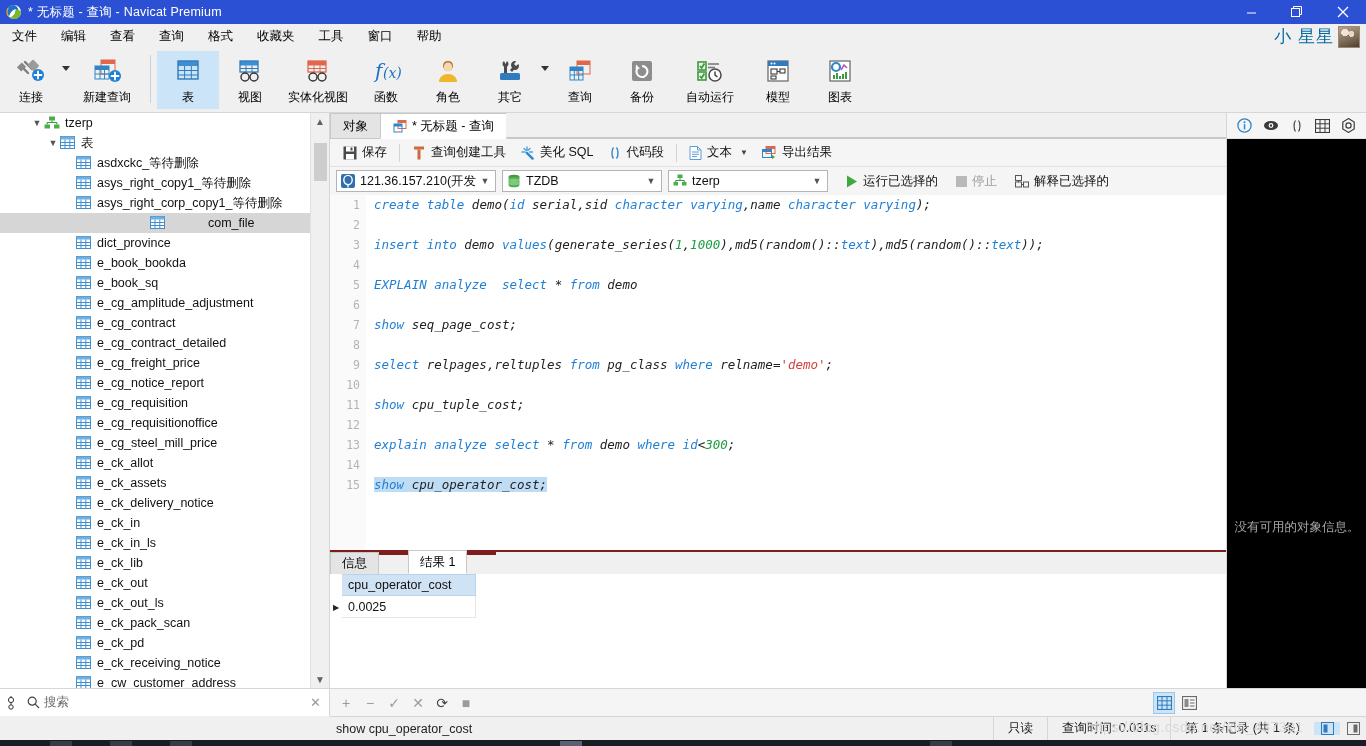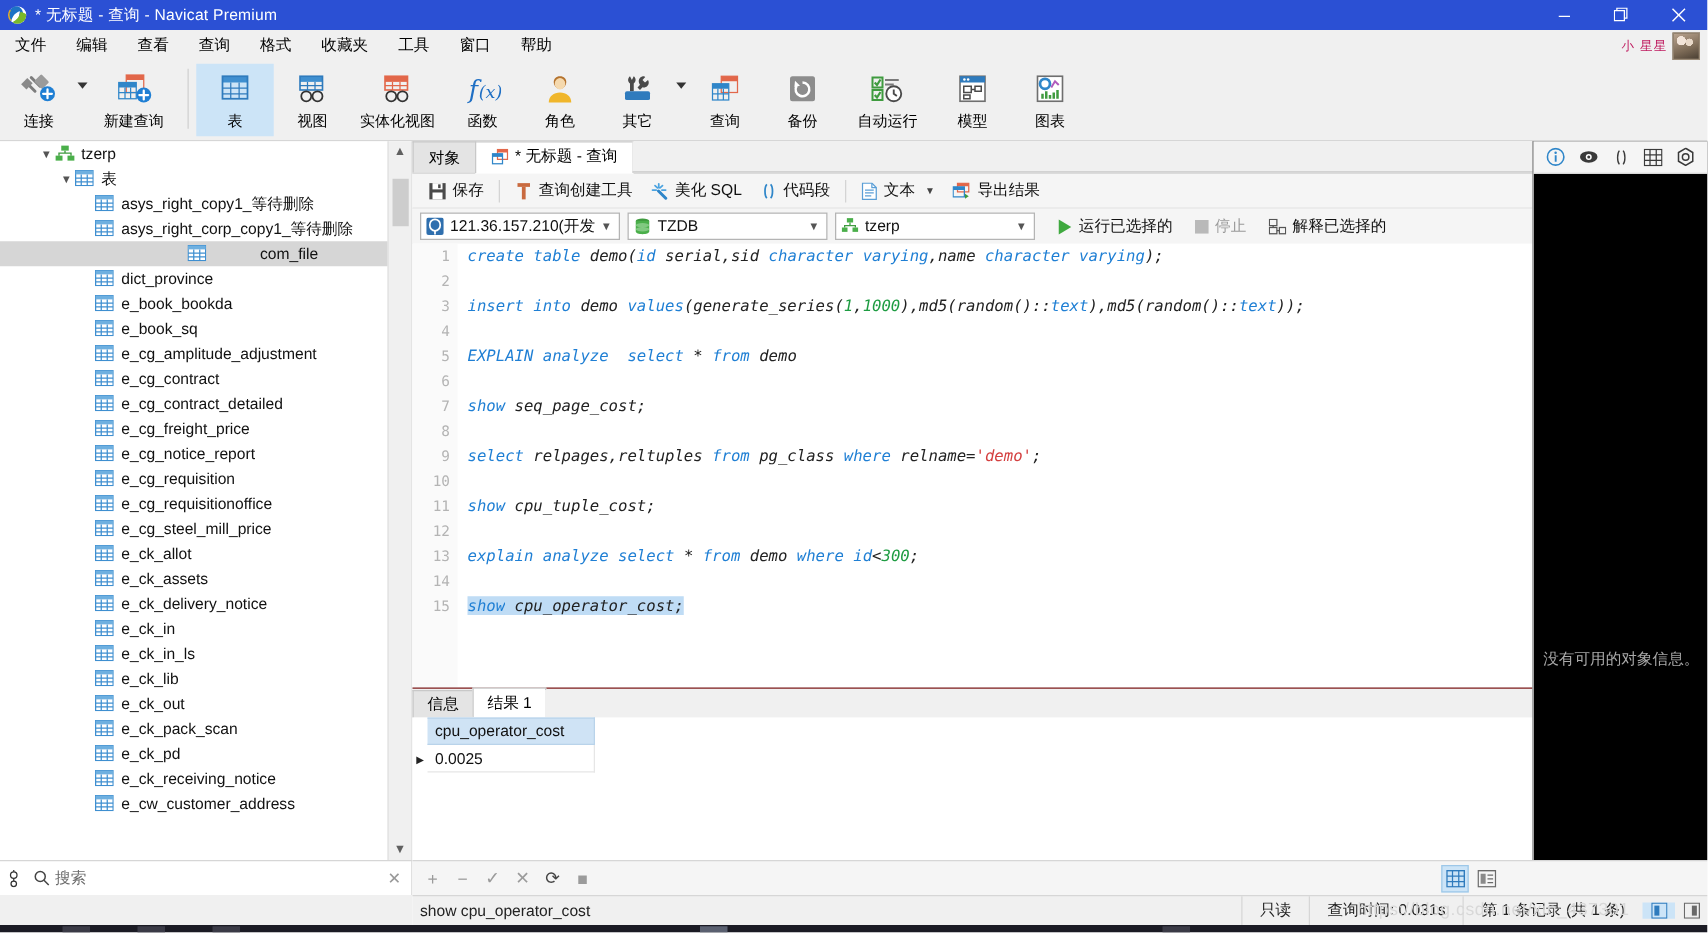--- a/index.html
+++ b/index.html
@@ -27,21 +27,21 @@
     color:#fff; font-size:13px; line-height:1;
   }
 
   
   .menubar {
     position:absolute; top:24px; left:0; width:1366px; height:25px;
     background:#f0f0f0; display:flex; align-items:center;
   }
   .menuitem { padding:0 12px; font-size:12.5px; color:#000; height:25px; line-height:25px; white-space:nowrap; }
   .user-area { position:absolute; right:6px; top:24px; height:25px; display:flex; align-items:center; gap:4px; }
-  .user-name { font-size:10px; color:#be185d; letter-spacing:1px; }
+  .user-name { font-size:17px; color:#0369a1; letter-spacing:1px; }
   .avatar {
     width:22px; height:22px; background:#6b5a4a;
     background-image:
       radial-gradient(circle at 30% 28%, #f2e4d8 0 18%, transparent 19%),
       radial-gradient(circle at 62% 34%, #e8d8c8 0 16%, transparent 17%),
       linear-gradient(160deg,#b9a38e 0%, #7c6a56 60%, #4a3f33 100%);
     border:1px solid #9a8a76;
   }
 
   
@@ -76,21 +76,21 @@
 
   
   .searchbar { position:absolute; left:0; top:688px; width:330px; height:28px; background:#fff; border-top:1px solid #d6d6d6; border-right:1px solid #d6d6d6; display:flex; align-items:center; }
   .sb-ico { width:22px; display:flex; align-items:center; justify-content:center; color:#333; }
   .sb-text { color:#6b6b6b; font-size:12.5px; }
   .sb-x { margin-left:auto; margin-right:8px; color:#999; font-size:13px; }
 
   
   .content { position:absolute; left:330px; top:113px; width:896px; height:575px; background:#ffffff; }
 
-  .tabstrip { position:absolute; top:0; left:0; width:896px; height:26px; background:#f0f0f0; border-bottom:1px solid #c8c8c8; display:flex; align-items:center; }
+  .tabstrip { position:absolute; top:0; left:0; width:896px; height:26px; background:#f0f0f0; border-bottom:1px solid #c8c8c8; display:flex; align-items:flex-start; }
   .tab { height:25px; padding:0 12px; display:flex; align-items:center; gap:5px; font-size:12.5px; color:#000; background:#e4e4e4; border:1px solid #c8c8c8; border-bottom:none; margin-right:-1px; }
   .tab.active { background:#ffffff; height:26px; border-bottom:1px solid #fff; }
   .tab.filler { flex:1 1 auto; background:#f0f0f0; border:none; border-bottom:1px solid #c8c8c8; }
 
   .qtoolbar { position:absolute; top:26px; left:0; width:896px; height:28px; background:#f5f5f5; border-bottom:1px solid #e2e2e2; display:flex; align-items:center; padding-left:6px; }
   .qbtn { display:flex; align-items:center; gap:5px; padding:3px 7px; font-size:12.5px; color:#111; white-space:nowrap; }
   .qsep { width:1px; height:18px; background:#d4d4d4; margin:0 5px; }
 
   .connbar { position:absolute; top:54px; left:0; width:896px; height:28px; background:#f5f5f5; display:flex; align-items:center; padding-left:6px; gap:6px; }
   .combo { height:22px; border:1px solid #b4b4b4; background:#fff; display:flex; align-items:center; padding:0 2px 0 4px; font-size:12.5px; color:#111; }
@@ -108,21 +108,21 @@
   .gutter .ln { height:20px; line-height:20px; text-align:right; padding-right:6px; font-family:"DejaVu Sans Mono","Liberation Mono",monospace; font-size:11.5px; color:#b4b4b4; }
   .code { position:absolute; left:44px; top:0; right:14px; height:355px; font-family:"DejaVu Sans Mono","Liberation Mono",monospace; font-size:12.5px; }
   .code .cl { height:20px; line-height:20px; white-space:pre; color:#222;font-style:italic; }
   .kw { color:#1f7fd4; }
   .num { color:#1e9c42; }
   .str { color:#d43f3f; }
   .hl { background:#bfdcf5; }
   .edscroll { position:absolute; right:0; top:0; width:14px; height:355px; background:#ffffff; }
 
   
-  .rtabs { position:absolute; top:437px; left:0; width:896px; height:24px; background:#f0f0f0; border-top:1px solid #7f1d1d; display:flex; align-items:flex-end; }
+  .rtabs { position:absolute; top:437px; left:0; width:896px; height:24px; background:#f0f0f0; border-top:5px solid #7f1d1d; display:flex; align-items:flex-end;gap:30px; }
   .rtab { height:22px; padding:0 11px; display:flex; align-items:center; font-size:12.5px; background:#e4e4e4; border:1px solid #c8c8c8; border-bottom:none; margin-right:-1px; }
   .rtab.active { background:#ffffff; height:24px; border-bottom:1px solid #fff; }
   .rtab.filler { flex:1 1 auto; background:#f0f0f0; border:none; }
 
   .grid { position:absolute; top:461px; left:0; width:896px; height:227px; background:#ffffff; }
   .grid-rowmark { width:12px; flex:0 0 auto; display:flex; align-items:center; justify-content:center; color:#222; font-size:8px; }
   .ghead { display:flex; height:22px; }
   .ghead .hcell { background:#cfe3f5; border:1px solid #b9d3ea; border-left:none; display:flex; align-items:center; padding:0 6px; font-size:12.5px; color:#111; }
   .grow { display:flex; height:22px; }
   .grow .gcell { background:#fff; border-bottom:1px solid #e6e6e6; border-right:1px solid #e6e6e6; display:flex; align-items:center; padding:0 6px; font-size:12.5px; color:#111; }
@@ -430,20 +430,33 @@
           <span style="width: 62px; flex: 0 0 auto;"></span>
           <span class="chev"></span>
           <span class="ticon"><svg width="15" height="13" viewBox="0 0 15 13">
               <rect x="0.5" y="0.5" width="14" height="12" fill="#fff" stroke="#3f8fd0"></rect>
               <rect x="0.5" y="0.5" width="14" height="3" fill="#6fb0e0"></rect>
               <line x1="5" y1="3.5" x2="5" y2="12.5" stroke="#3f8fd0"></line>
               <line x1="9.8" y1="3.5" x2="9.8" y2="12.5" stroke="#3f8fd0"></line>
               <line x1="0.5" y1="6.5" x2="14.5" y2="6.5" stroke="#3f8fd0"></line>
               <line x1="0.5" y1="9.5" x2="14.5" y2="9.5" stroke="#3f8fd0"></line>
             </svg></span>
+          <span>asdxckc_等待删除</span>
+        </div>
+        <div class="trow">
+          <span style="width: 62px; flex: 0 0 auto;"></span>
+          <span class="chev"></span>
+          <span class="ticon"><svg width="15" height="13" viewBox="0 0 15 13">
+              <rect x="0.5" y="0.5" width="14" height="12" fill="#fff" stroke="#3f8fd0"></rect>
+              <rect x="0.5" y="0.5" width="14" height="3" fill="#6fb0e0"></rect>
+              <line x1="5" y1="3.5" x2="5" y2="12.5" stroke="#3f8fd0"></line>
+              <line x1="9.8" y1="3.5" x2="9.8" y2="12.5" stroke="#3f8fd0"></line>
+              <line x1="0.5" y1="6.5" x2="14.5" y2="6.5" stroke="#3f8fd0"></line>
+              <line x1="0.5" y1="9.5" x2="14.5" y2="9.5" stroke="#3f8fd0"></line>
+            </svg></span>
           <span>asys_right_copy1_等待删除</span>
         </div>
         <div class="trow">
           <span style="width: 62px; flex: 0 0 auto;"></span>
           <span class="chev"></span>
           <span class="ticon"><svg width="15" height="13" viewBox="0 0 15 13">
               <rect x="0.5" y="0.5" width="14" height="12" fill="#fff" stroke="#3f8fd0"></rect>
               <rect x="0.5" y="0.5" width="14" height="3" fill="#6fb0e0"></rect>
               <line x1="5" y1="3.5" x2="5" y2="12.5" stroke="#3f8fd0"></line>
               <line x1="9.8" y1="3.5" x2="9.8" y2="12.5" stroke="#3f8fd0"></line>
@@ -691,20 +704,33 @@
           <span class="chev"></span>
           <span class="ticon"><svg width="15" height="13" viewBox="0 0 15 13">
               <rect x="0.5" y="0.5" width="14" height="12" fill="#fff" stroke="#3f8fd0"></rect>
               <rect x="0.5" y="0.5" width="14" height="3" fill="#6fb0e0"></rect>
               <line x1="5" y1="3.5" x2="5" y2="12.5" stroke="#3f8fd0"></line>
               <line x1="9.8" y1="3.5" x2="9.8" y2="12.5" stroke="#3f8fd0"></line>
               <line x1="0.5" y1="6.5" x2="14.5" y2="6.5" stroke="#3f8fd0"></line>
               <line x1="0.5" y1="9.5" x2="14.5" y2="9.5" stroke="#3f8fd0"></line>
             </svg></span>
           <span>e_ck_out</span>
+        </div>
+        <div class="trow">
+          <span style="width: 62px; flex: 0 0 auto;"></span>
+          <span class="chev"></span>
+          <span class="ticon"><svg width="15" height="13" viewBox="0 0 15 13">
+              <rect x="0.5" y="0.5" width="14" height="12" fill="#fff" stroke="#3f8fd0"></rect>
+              <rect x="0.5" y="0.5" width="14" height="3" fill="#6fb0e0"></rect>
+              <line x1="5" y1="3.5" x2="5" y2="12.5" stroke="#3f8fd0"></line>
+              <line x1="9.8" y1="3.5" x2="9.8" y2="12.5" stroke="#3f8fd0"></line>
+              <line x1="0.5" y1="6.5" x2="14.5" y2="6.5" stroke="#3f8fd0"></line>
+              <line x1="0.5" y1="9.5" x2="14.5" y2="9.5" stroke="#3f8fd0"></line>
+            </svg></span>
+          <span>e_ck_out_ls</span>
         </div>
         <div class="trow">
           <span style="width: 62px; flex: 0 0 auto;"></span>
           <span class="chev"></span>
           <span class="ticon"><svg width="15" height="13" viewBox="0 0 15 13">
               <rect x="0.5" y="0.5" width="14" height="12" fill="#fff" stroke="#3f8fd0"></rect>
               <rect x="0.5" y="0.5" width="14" height="3" fill="#6fb0e0"></rect>
               <line x1="5" y1="3.5" x2="5" y2="12.5" stroke="#3f8fd0"></line>
               <line x1="9.8" y1="3.5" x2="9.8" y2="12.5" stroke="#3f8fd0"></line>
               <line x1="0.5" y1="6.5" x2="14.5" y2="6.5" stroke="#3f8fd0"></line>

